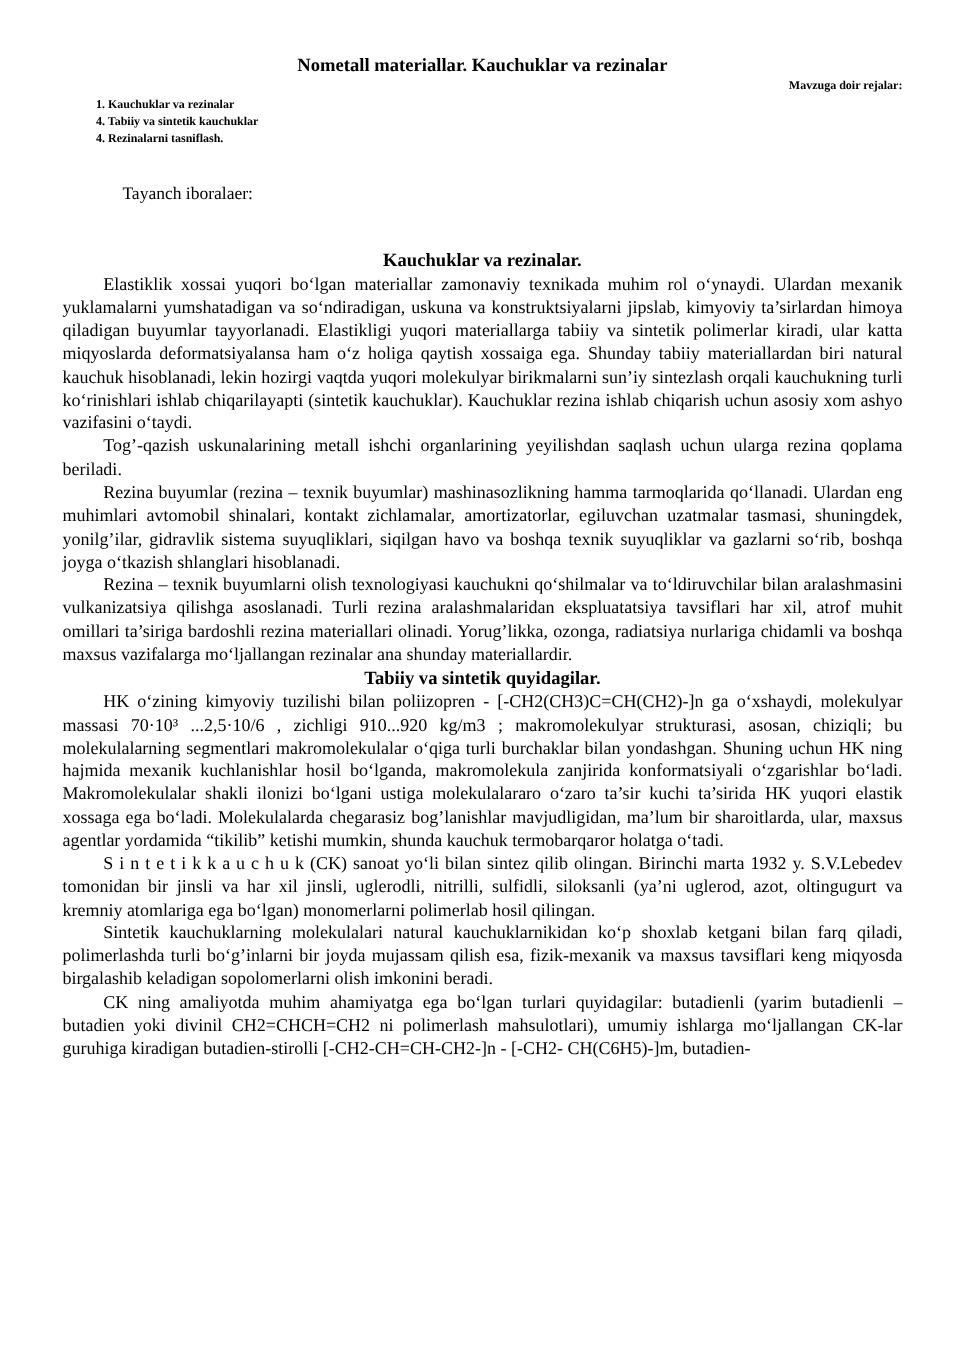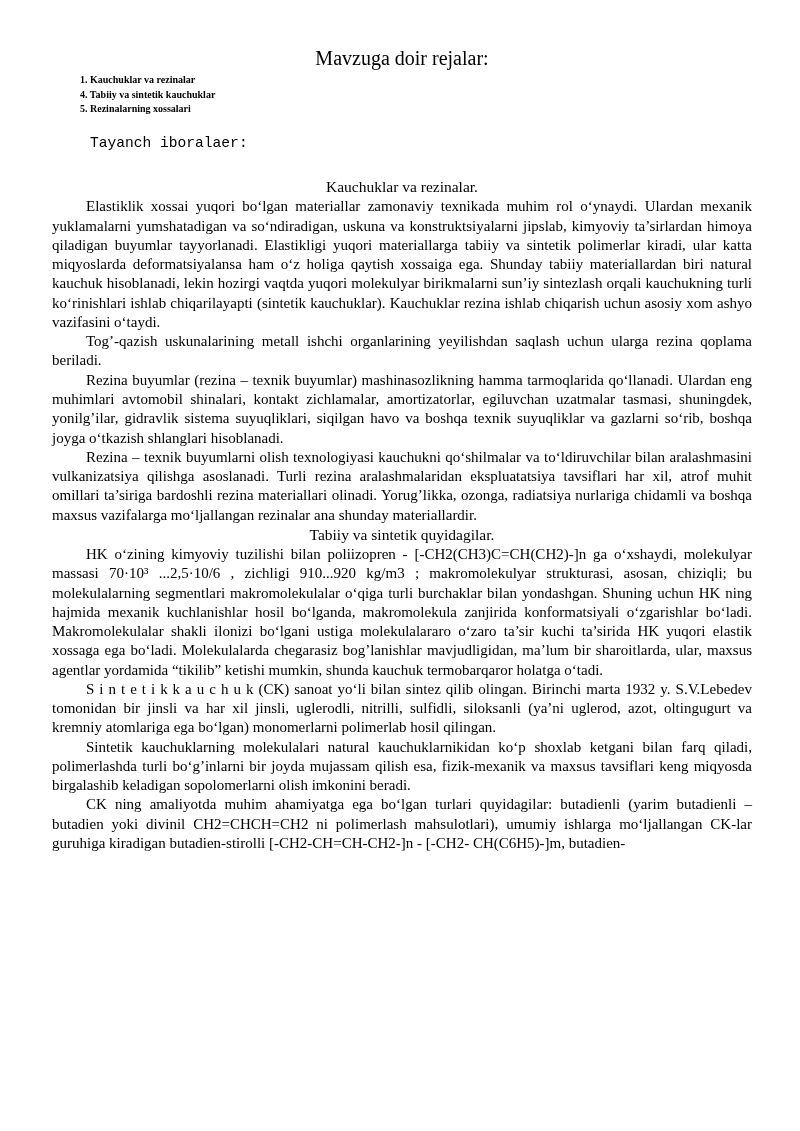--- a/index.html
+++ b/index.html
@@ -22,73 +22,73 @@
     position: relative;
   }
   .doc-title {
     text-align: center;
     font-weight: bold;
     font-size: 15.5px;
     line-height: 1.32;
     margin: 0;
   }
   .doc-subtitle {
-    text-align: center;
-    font-weight: normal;
-    font-size: 20px;
+    text-align: right;
+    font-weight: bold;
+    font-size: 10px;
     line-height: 1.32;
     margin: 0 0 2px 0;
   }
   .plan-list {
     list-style: none;
     margin: 0;
     padding: 0 0 0 28px;
   }
   .plan-list li {
     font-weight: bold;
     font-size: 10px;
     line-height: 1.42;
     white-space: pre;
   }
   .spacer-sm { height: 14px; }
   .spacer-md { height: 20px; }
   .keywords {
     font-size: 14.6px;
     line-height: 1.32;
-    margin: 4px;
+    margin: 16px;
     padding-left: 34px;
-    font-family: Liberation Mono, monospace;
   }
   .section-heading {
     text-align: center;
-    font-weight: normal;
+    font-weight: bold;
     font-size: 15.5px;
     line-height: 1.3;
     margin: 0;
   }
   p.body {
     margin: 0;
     font-size: 15px;
     line-height: 1.285;
     text-align: justify;
     text-indent: 34px;
     hyphens: none;
   }
 </style>
 </head>
 <body>
 
 <div class="page">
 
+  <h1 class="doc-title">Nometall materiallar. Kauchuklar va rezinalar</h1>
   <h2 class="doc-subtitle">Mavzuga doir rejalar:</h2>
 
   <ul class="plan-list">
     <li>1. Kauchuklar va rezinalar</li>
     <li>4. Tabiiy va sintetik kauchuklar</li>
-    <li>5. Rezinalarning xossalari</li>
+    <li>4. Rezinalarni tasniflash.</li>
   </ul>
 
   <div class="spacer-sm"></div>
 
   <p class="keywords">Tayanch iboralaer:</p>
 
   <div class="spacer-md"></div>
 
   <h3 class="section-heading">Kauchuklar va rezinalar.</h3>
 

